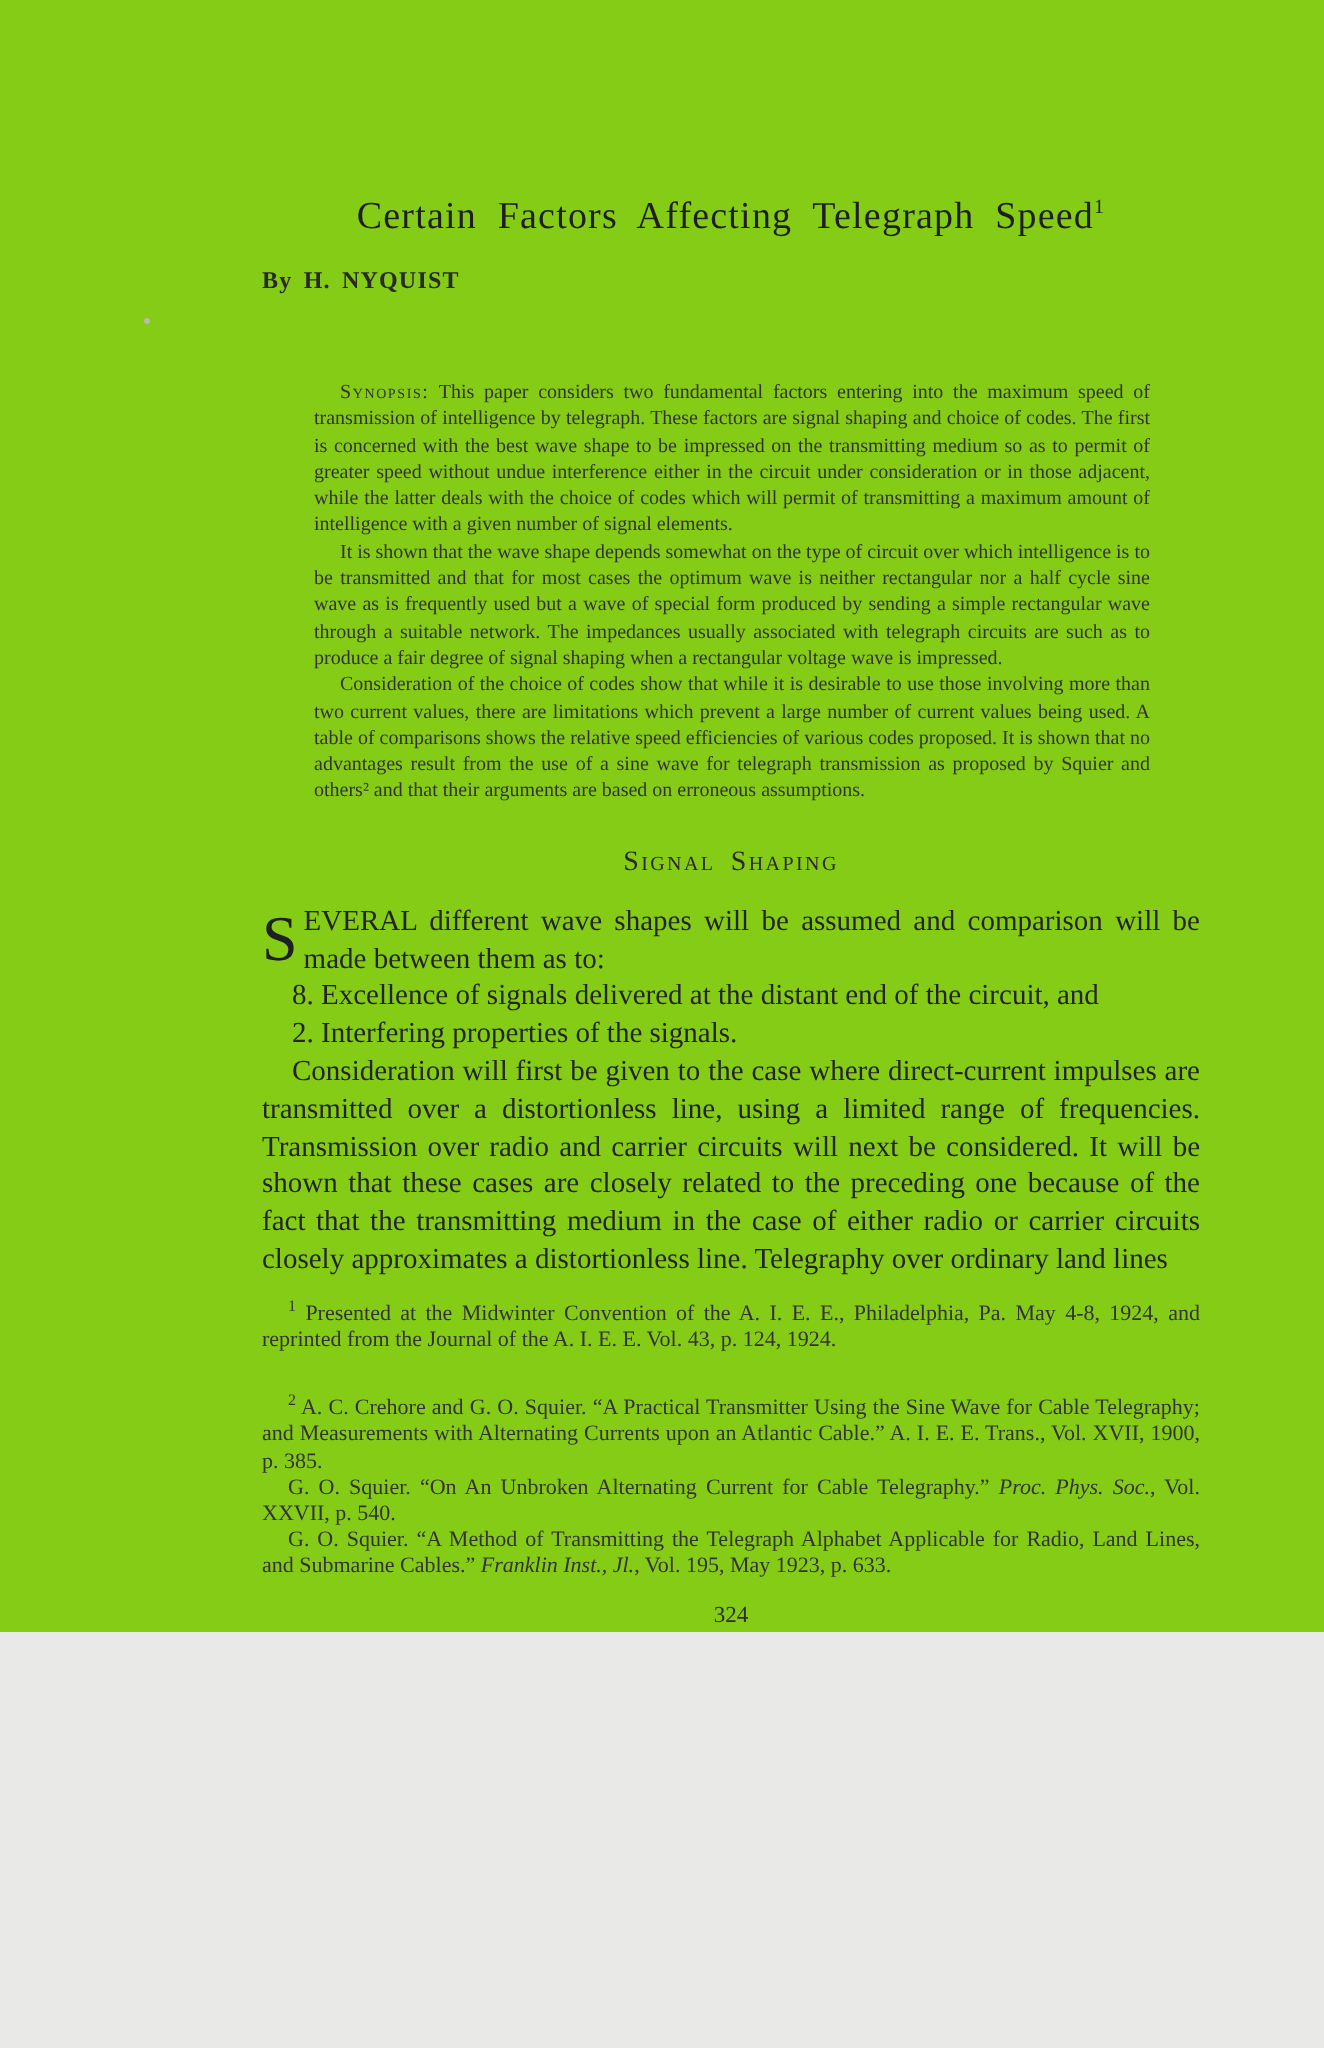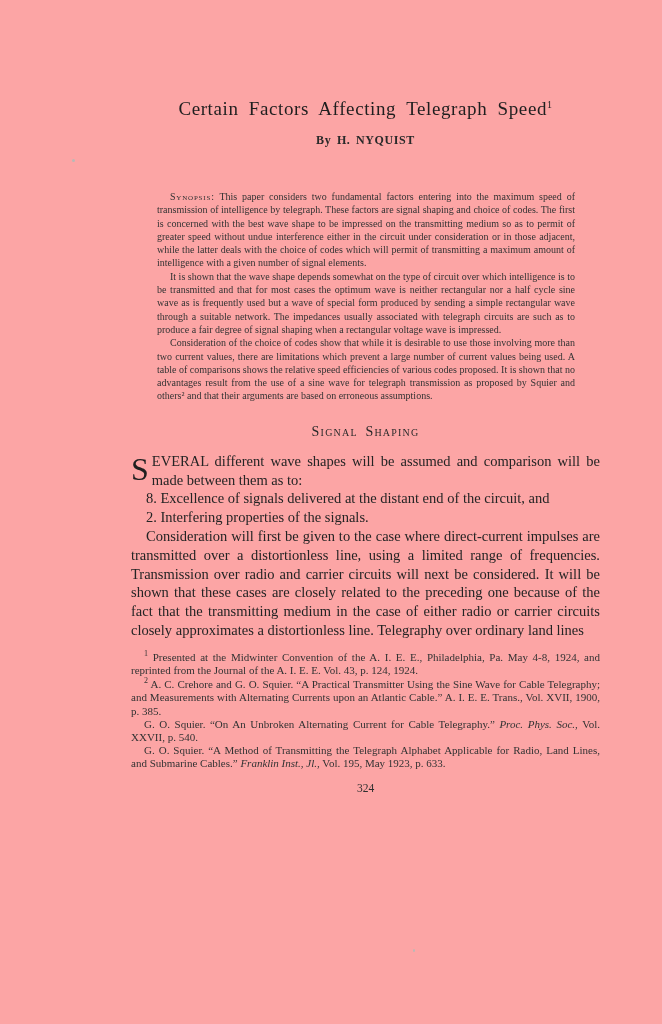--- a/index.html
+++ b/index.html
@@ -1,20 +1,20 @@
 <!DOCTYPE html>
 <html><head>
 <meta charset="utf-8">
 <style>
   html,body{margin:0;padding:0;background:#e9e9e7;}
   .scan{
     position:relative;
-    width:662px;height:1024px;
+    width:662px;height:816px;
     margin:0 auto;
-    background:#fca5a5;
+    background:#84cc16;
     font-family:"Liberation Serif","DejaVu Serif",serif;
     color:#262626;
     overflow:hidden;
     box-sizing:border-box;
   }
   .content{
     position:absolute;
     left:131px;top:98px;width:469px;
   }
   .title{
@@ -23,21 +23,20 @@
     font-weight:normal;
     text-align:center;
     letter-spacing:.6px;
     word-spacing:5px;
     color:#1f1f1f;
     white-space:nowrap;
   }
   .title sup{font-size:10px;line-height:0;}
   .byline{
     margin-top:13px;
-    text-align:center;
     font-size:12px;
     font-weight:bold;
     letter-spacing:.6px;
     word-spacing:2px;
     color:#2a2a2a;
   }
   .synopsis{
     margin:42px 25px 0 26px;
     font-size:10px;
     line-height:13.3px;
@@ -73,21 +72,21 @@
     color:#1f1f1f;
   }
   .footnotes{
     margin-top:11px;
     font-size:11px;
     line-height:13.2px;
     text-align:justify;
     color:#333;
   }
   .footnotes p{margin:0;text-indent:13px;}
-  .footnotes p.gap{margin-top:1px;}
+  .footnotes p.gap{margin-top:21px;}
   .footnotes sup{font-size:8px;line-height:0;}
   .footnotes .it{font-style:italic;}
   .pageno{
     margin-top:11px;
     text-align:center;
     font-size:11.5px;
     color:#2e2e2e;
   }
   .speck{
     position:absolute;

